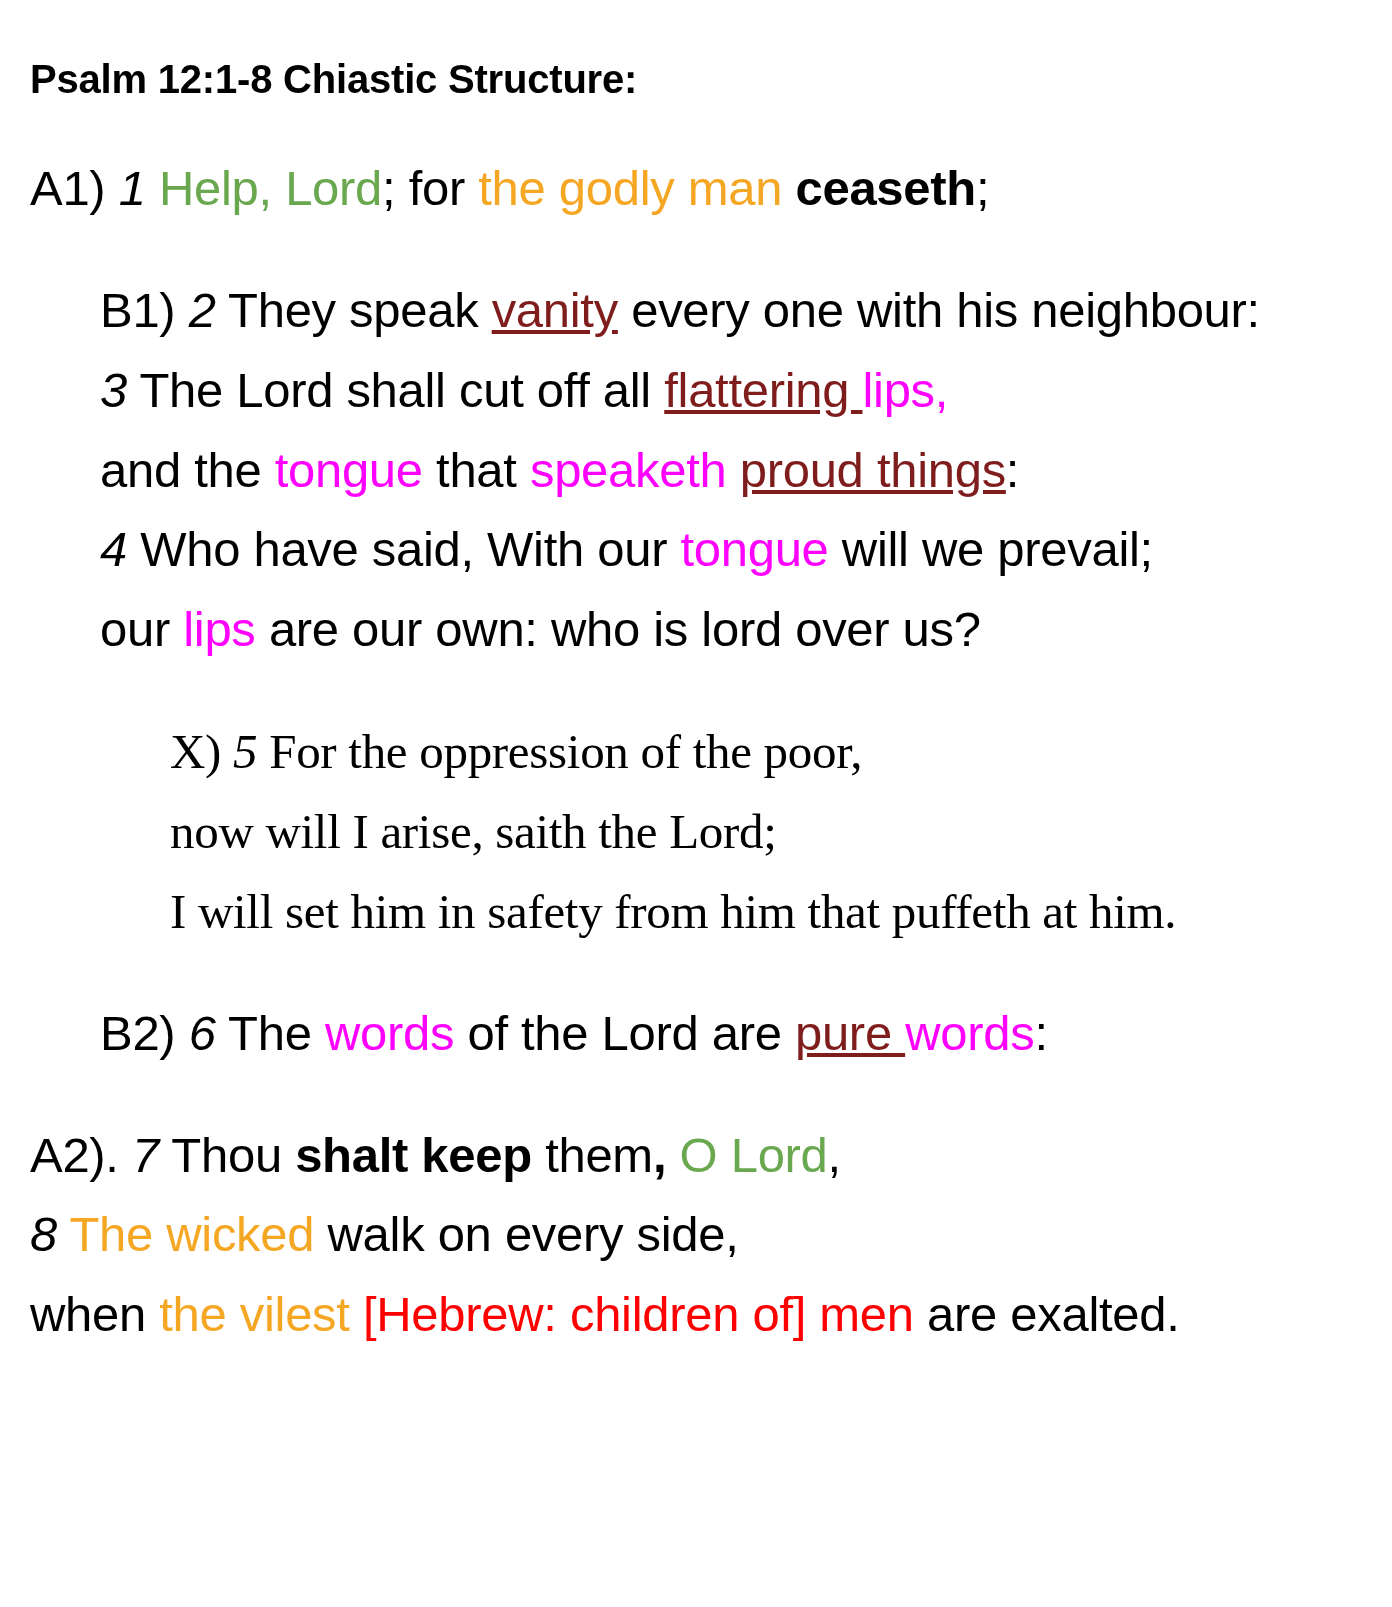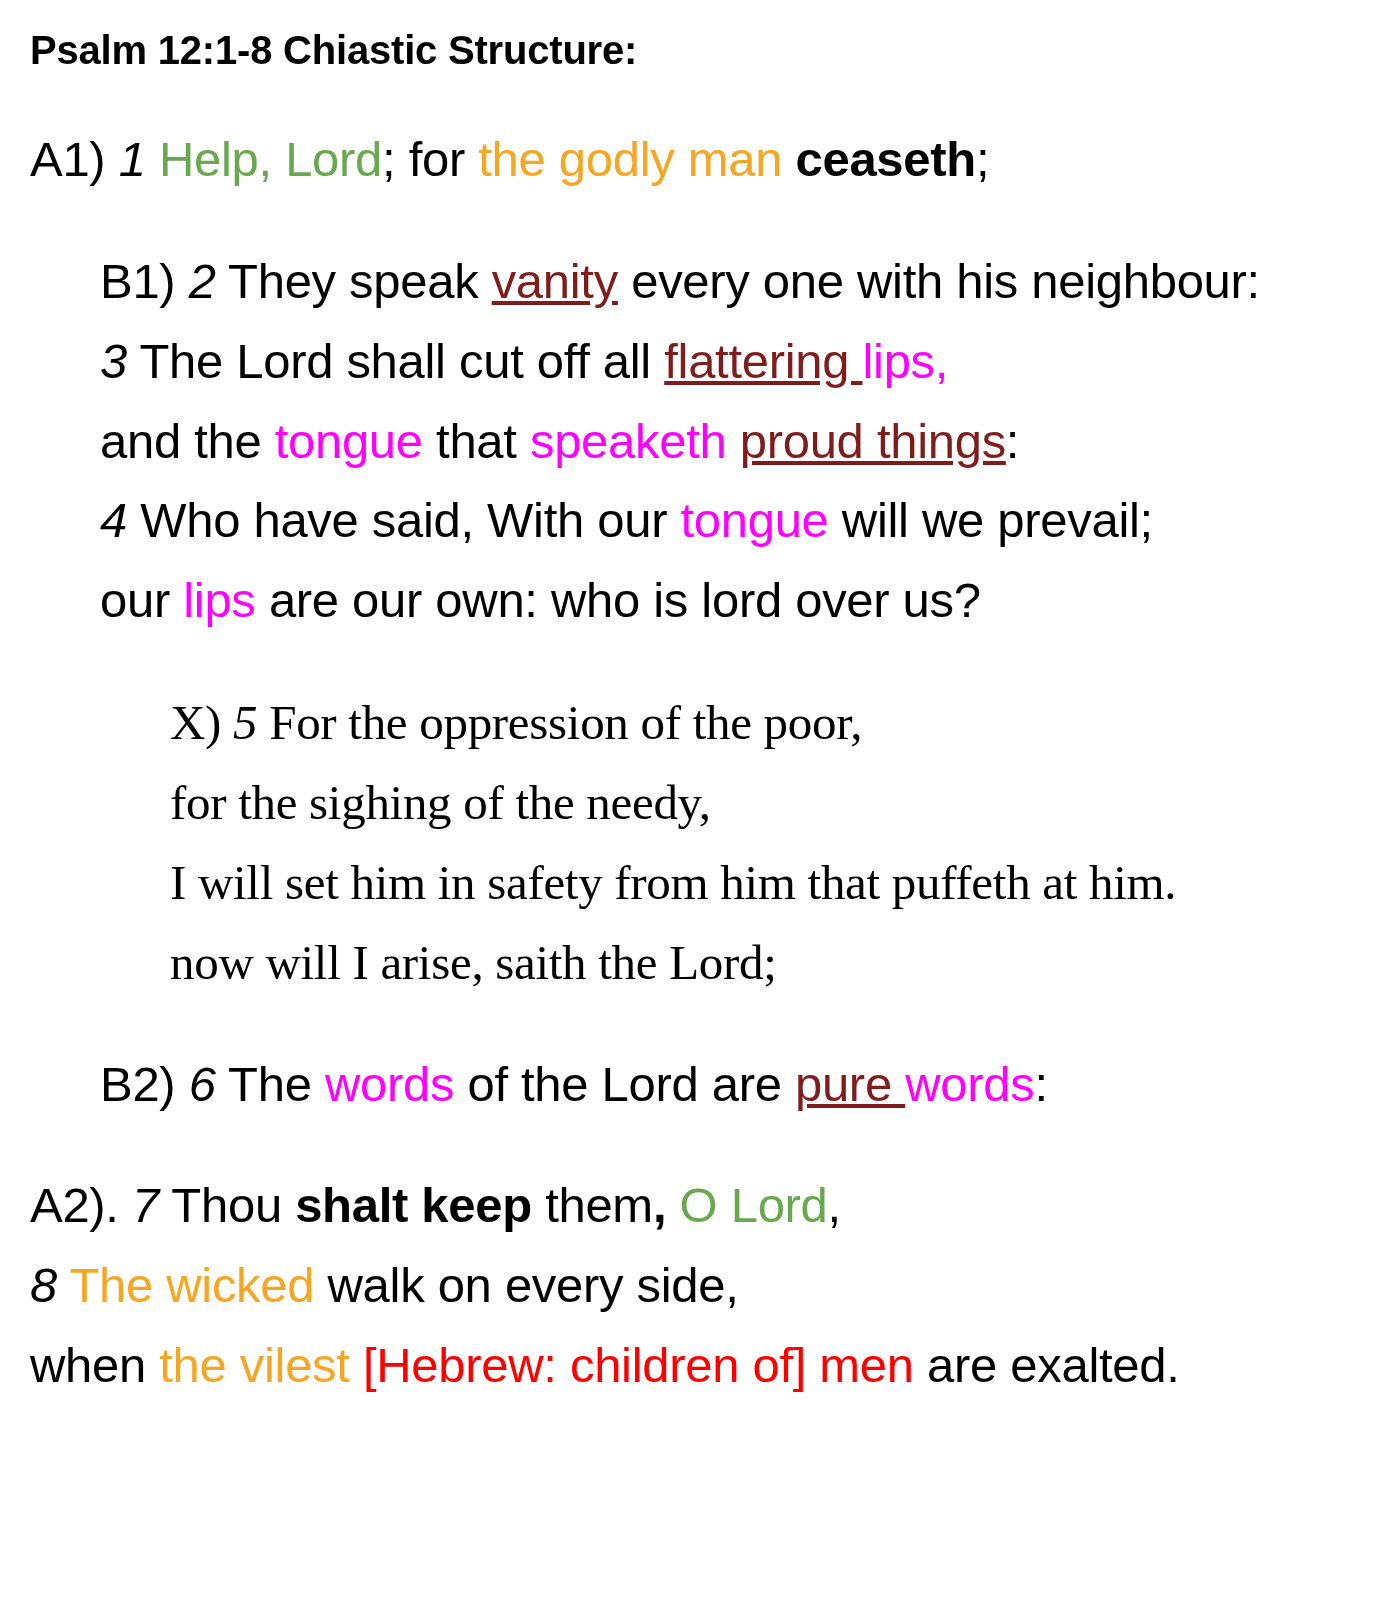--- a/index.html
+++ b/index.html
@@ -9,20 +9,21 @@
   }
   body {
     width: 1392px;
     min-height: 1607px;
     font-family: "Liberation Sans", sans-serif;
     color: #000000;
   }
   .page {
     padding: 26px 30px 10px 30px;
     box-sizing: border-box;
+    margin-top: 29px;
   }
   .title {
     font-size: 40px;
     font-weight: bold;
     letter-spacing: -0.2px;
     margin: 0 0 0 0;
     line-height: 1.2;
   }
   .block {
     font-size: 49px;
@@ -68,23 +69,22 @@
     <div class="line"><span class="it c-black">3</span><span class="c-black"> The Lord shall cut off all </span><span class="c-blue">flattering </span><span class="c-magenta">lips,</span></div>
     <div class="line"><span class="c-black">and the </span><span class="c-magenta">tongue</span><span class="c-black"> that </span><span class="c-magenta">speaketh </span><span class="c-blue">proud things</span><span class="c-black">:</span></div>
     <div class="line"><span class="it c-black">4</span><span class="c-black"> Who have said, With our </span><span class="c-magenta">tongue</span><span class="c-black"> will we prevail;</span></div>
     <div class="line"><span class="c-black">our </span><span class="c-magenta">lips</span><span class="c-black"> are our own: who is lord over us?</span></div>
   </div>
 
   <div class="gap-md"></div>
 
   <div class="block indent-2">
     <div class="line"><span class="c-black">X) </span><span class="it c-black">5</span><span class="c-black">  For the oppression of the poor,</span></div>
-    <div class="line"><span class="c-black">for the sighing of the needy,</span></div>
+    <div class="line"><span class="c-black">now will I arise, saith the Lord;</span></div>
     <div class="line"><span class="c-black">I will set him in safety from him that puffeth at him.</span></div>
-    <div class="line"><span class="c-black">now will I arise, saith the Lord;</span></div>
   </div>
 
   <div class="gap-md"></div>
 
   <div class="block indent-1">
     <div class="line"><span class="c-black">B2) </span><span class="it c-black">6</span><span class="c-black">  The </span><span class="c-magenta">words</span><span class="c-black"> of the Lord are </span><span class="c-blue">pure </span><span class="c-magenta">words</span><span class="c-black">:</span></div>
   </div>
 
   <div class="gap-md"></div>
 

